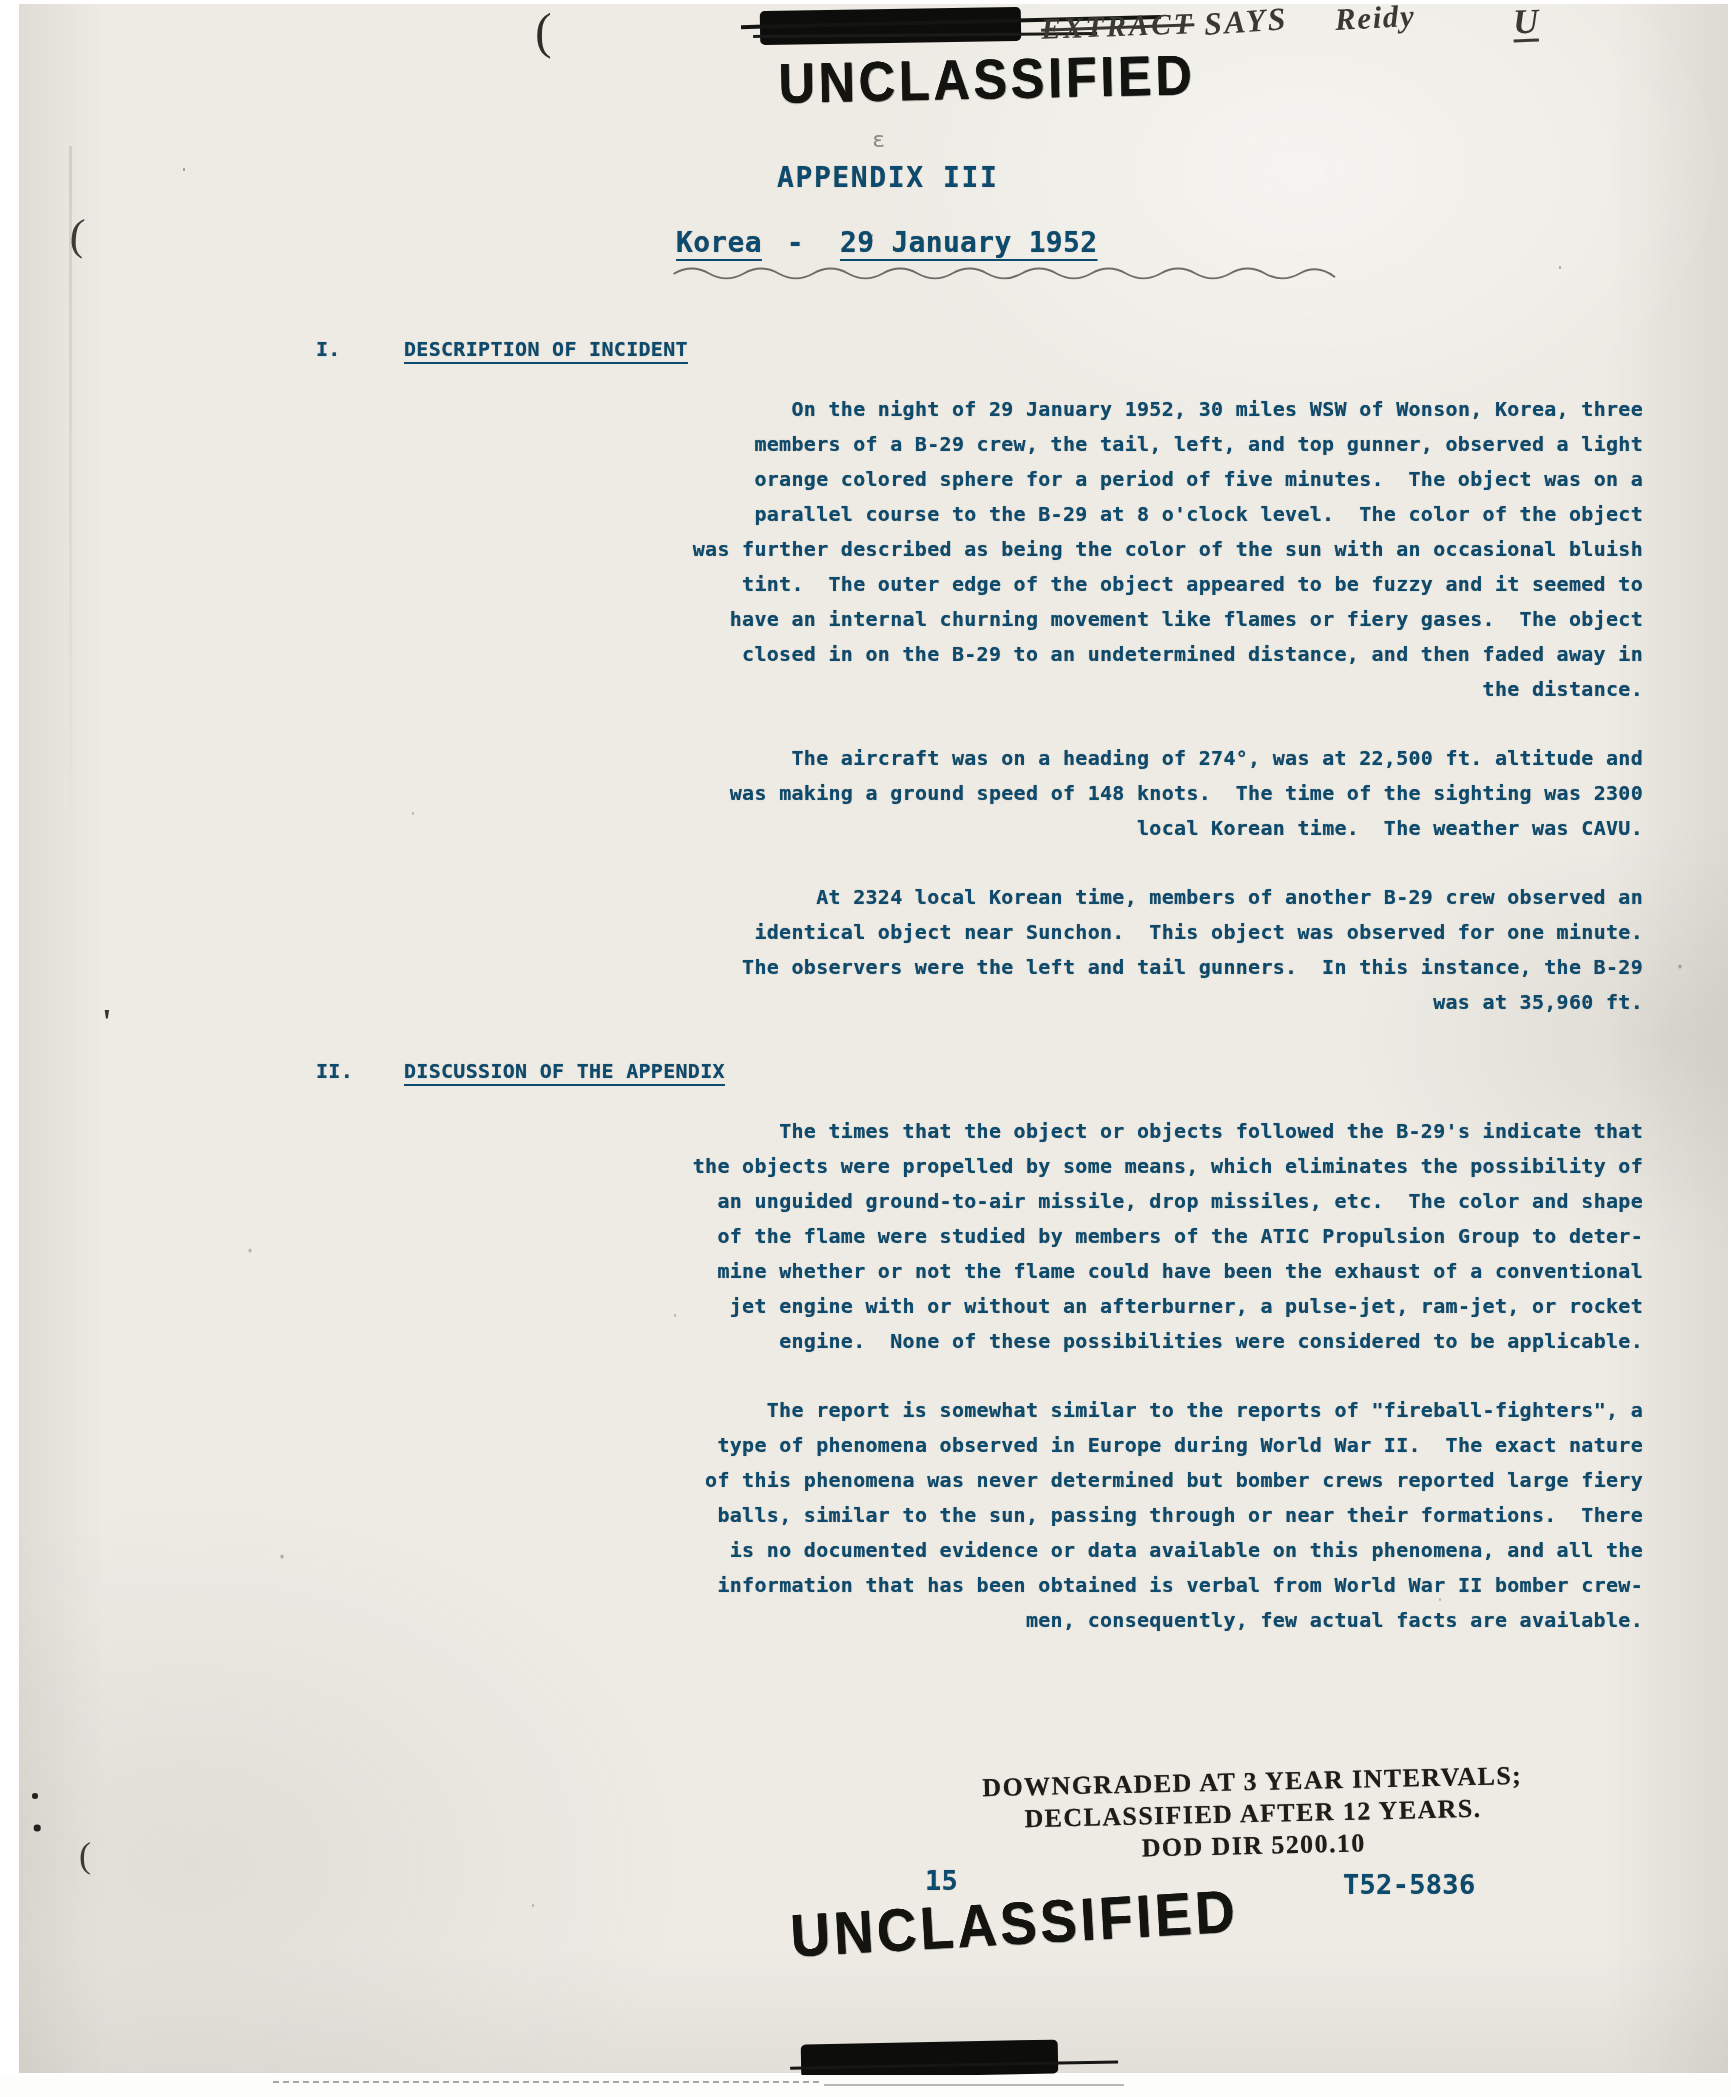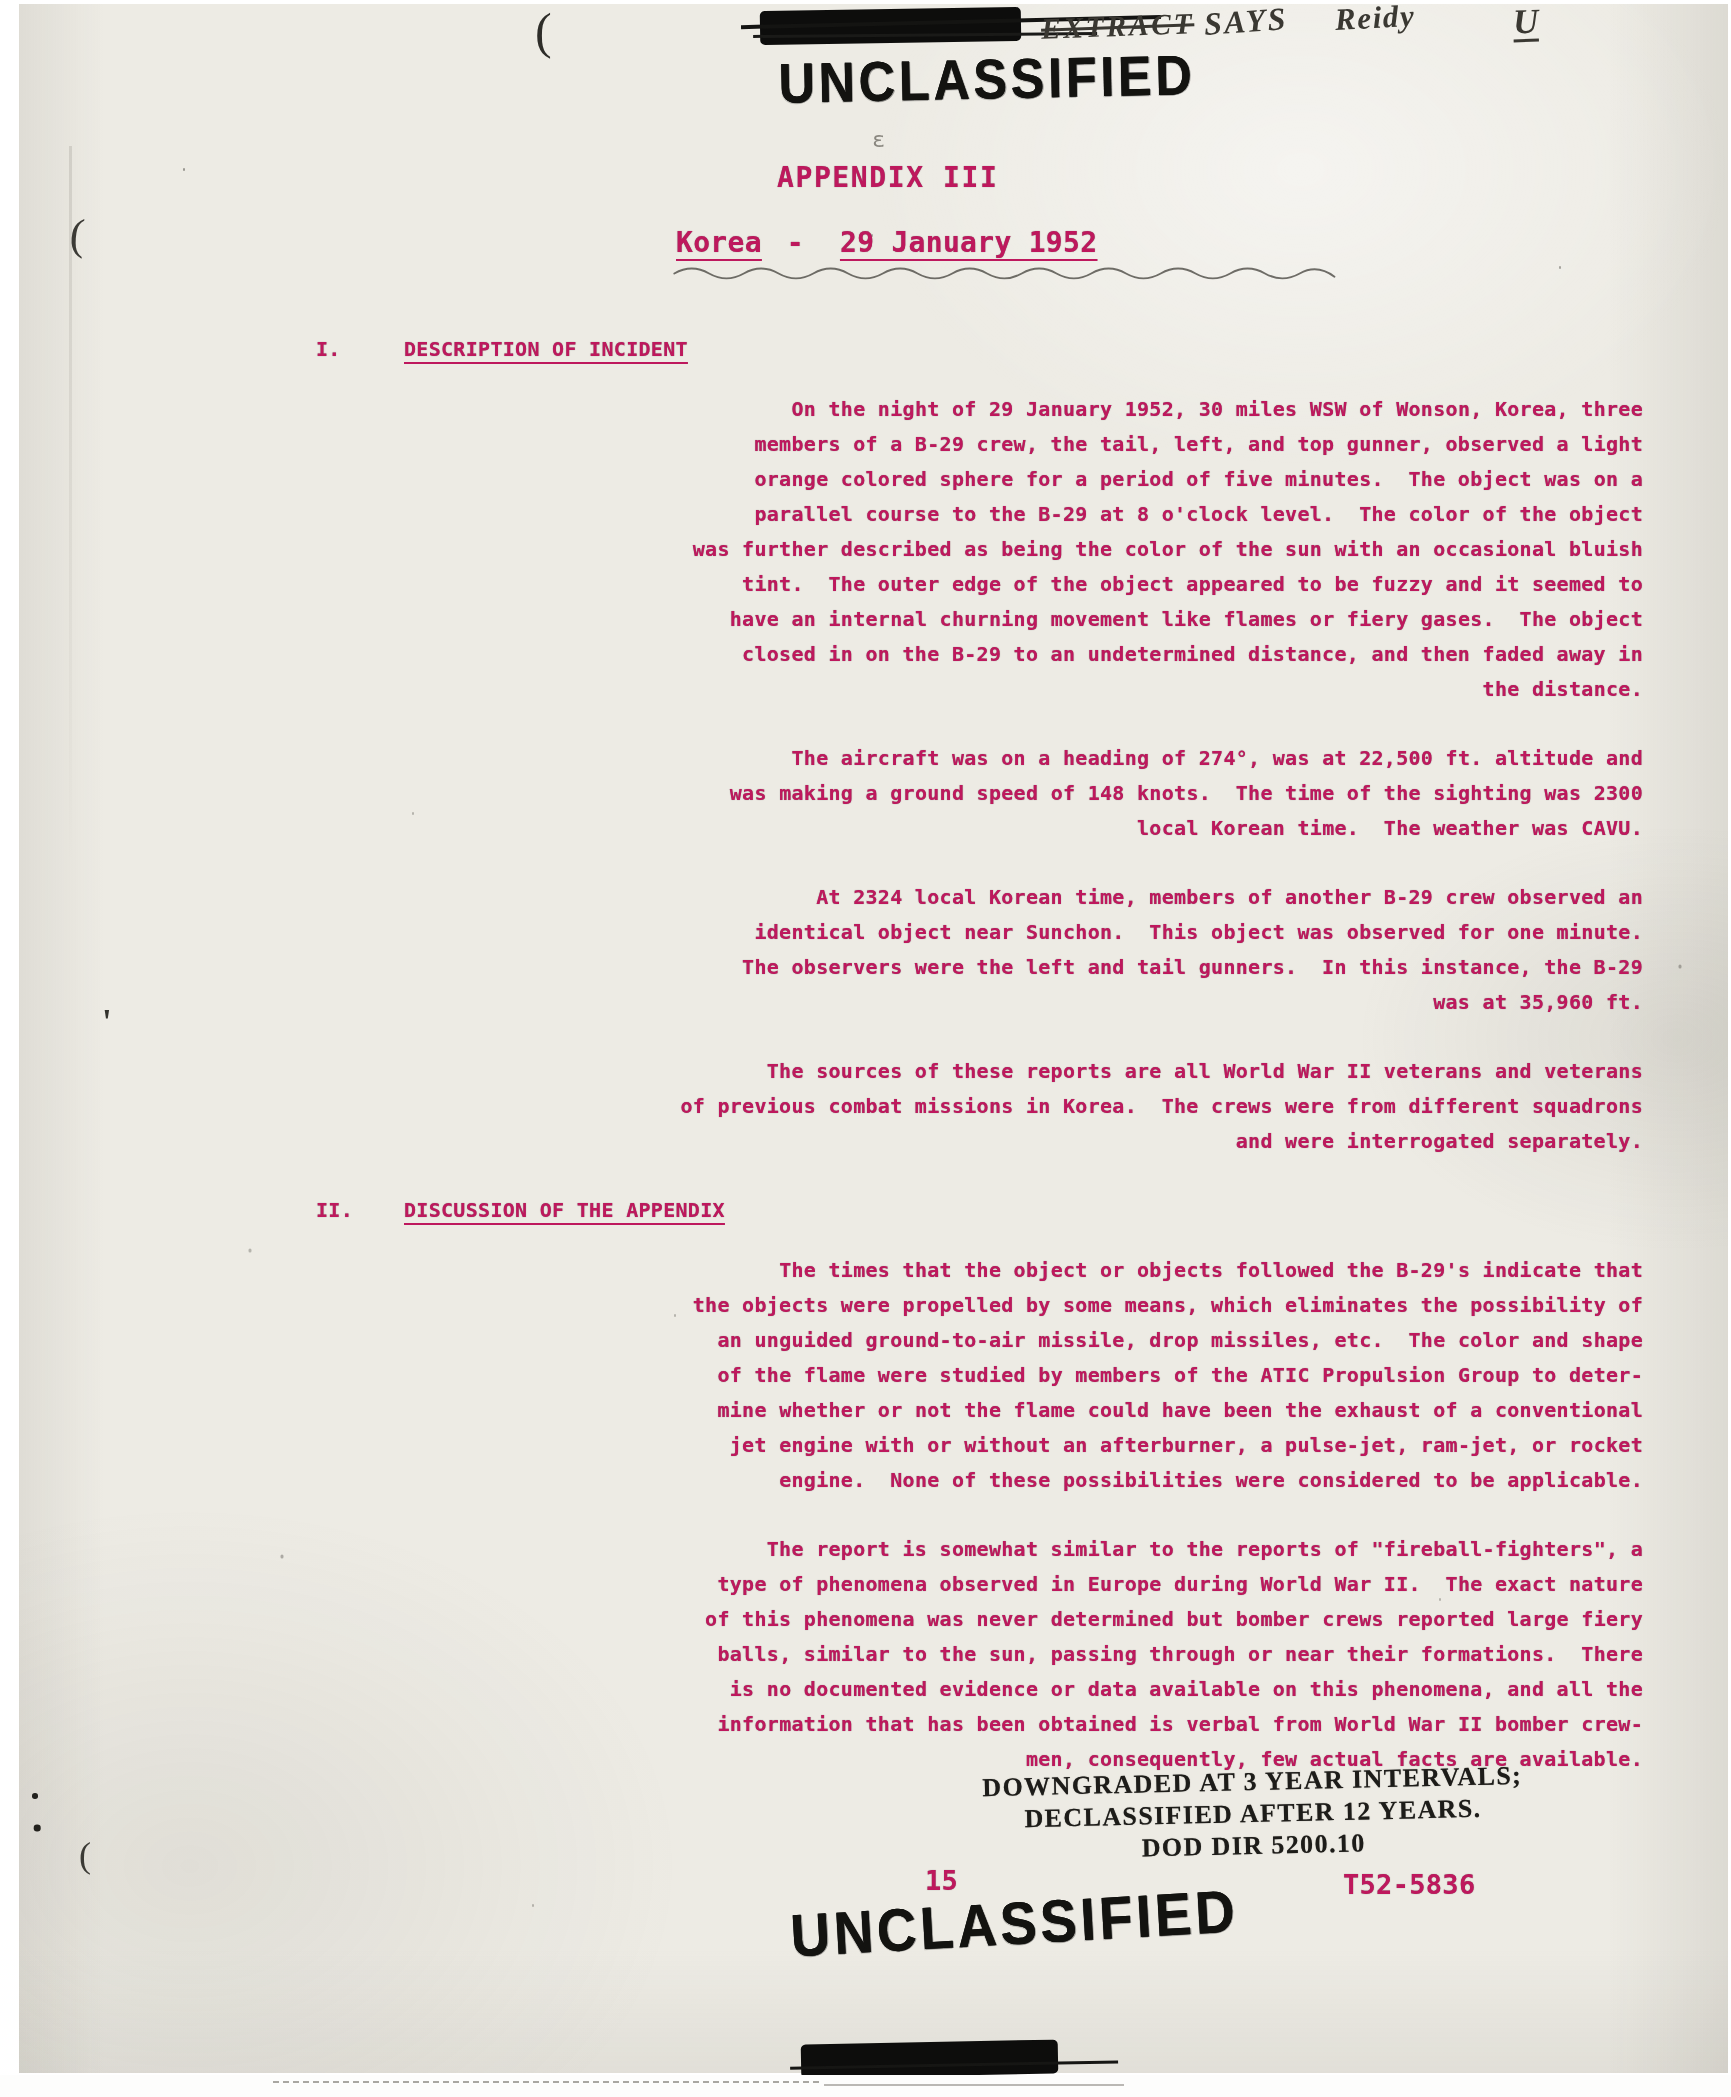--- a/index.html
+++ b/index.html
@@ -23,21 +23,21 @@
   .speck{ position:absolute; left:164px; top:164px; width:2.2px; height:2.2px; border-radius:50%;
     background:rgba(55,52,46,.45);
     box-shadow: 98px 1387px 0 0.5px rgba(55,52,46,.35), 1376px 98px 0 0 rgba(55,52,46,.4),
       491px 1146px 0 0 rgba(55,52,46,.3), 1496px 797px 0 0.5px rgba(55,52,46,.35),
       229px 644px 0 0 rgba(55,52,46,.3), 884px 1649px 0 0 rgba(55,52,46,.35),
       1256px 1430px 0 0 rgba(55,52,46,.3), 66px 1081px 0 0.5px rgba(55,52,46,.3),
       1119px 415px 0 0 rgba(55,52,46,.3), 688px 66px 0 0 rgba(55,52,46,.35),
       349px 1736px 0 0 rgba(55,52,46,.3), 1572px 1245px 0 0 rgba(55,52,46,.35); }
 
   
-  .typed{ color:#be185d; font-family:"DejaVu Sans Mono", monospace; font-weight:700;
+  .typed{ color:#0c4a6e; font-family:"DejaVu Sans Mono", monospace; font-weight:700;
           text-shadow:0 0 0.9px rgba(30,28,24,.55); letter-spacing:0.3px; }
   #content{ position:absolute; left:316px; top:332px; width:1327px;
             font-size:20px; line-height:35px; }
   .sec-head{ margin-bottom:25px; }
   .sec-num{ display:inline-block; width:88px; }
   .sec-title{ text-decoration:underline; text-decoration-thickness:2.2px; text-underline-offset:6px; }
   .para{ white-space:pre-wrap; margin:0 0 34px 0;text-align:right; }
 
   
   #appendix{ position:absolute; left:777px; top:161px; font-size:28px; letter-spacing:1.6px; }
@@ -139,23 +139,20 @@
 have an internal churning movement like flames or fiery gases.  The object
 closed in on the B-29 to an undetermined distance, and then faded away in
 the distance.</p>
     <p class="para">     The aircraft was on a heading of 274°, was at 22,500 ft. altitude and
 was making a ground speed of 148 knots.  The time of the sighting was 2300
 local Korean time.  The weather was CAVU.</p>
     <p class="para">     At 2324 local Korean time, members of another B-29 crew observed an
 identical object near Sunchon.  This object was observed for one minute.
 The observers were the left and tail gunners.  In this instance, the B-29
 was at 35,960 ft.</p>
-    <p class="para">     The sources of these reports are all World War II veterans and veterans
-of previous combat missions in Korea.  The crews were from different squadrons
-and were interrogated separately.</p>
   </section>
 
   <section>
     <div class="sec-head">
       <span class="sec-num">II.</span><span class="sec-title">DISCUSSION OF THE APPENDIX</span>
     </div>
     <p class="para">     The times that the object or objects followed the B-29's indicate that
 the objects were propelled by some means, which eliminates the possibility of
 an unguided ground-to-air missile, drop missiles, etc.  The color and shape
 of the flame were studied by members of the ATIC Propulsion Group to deter-

